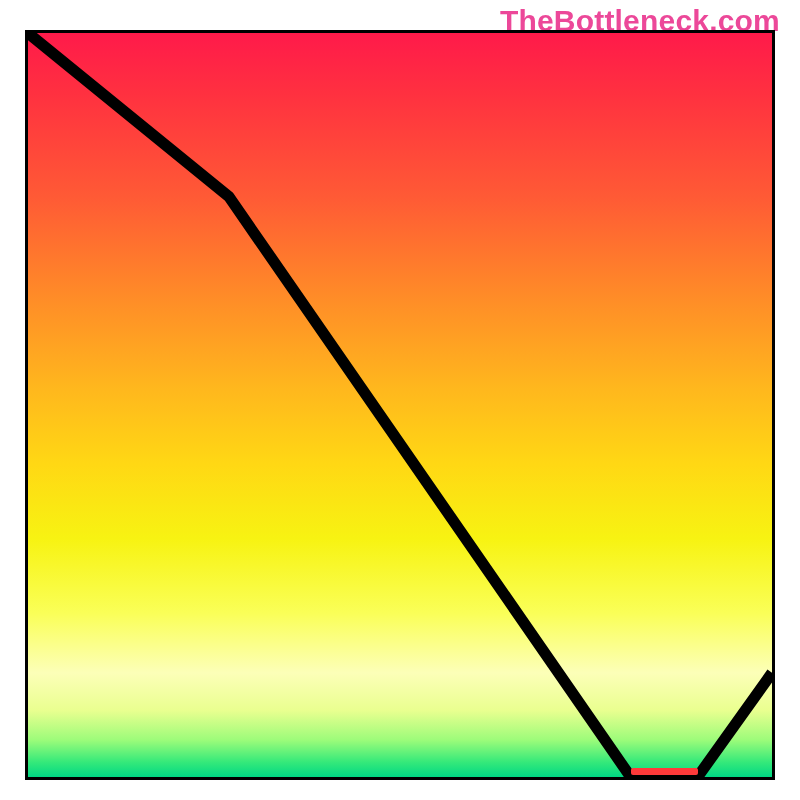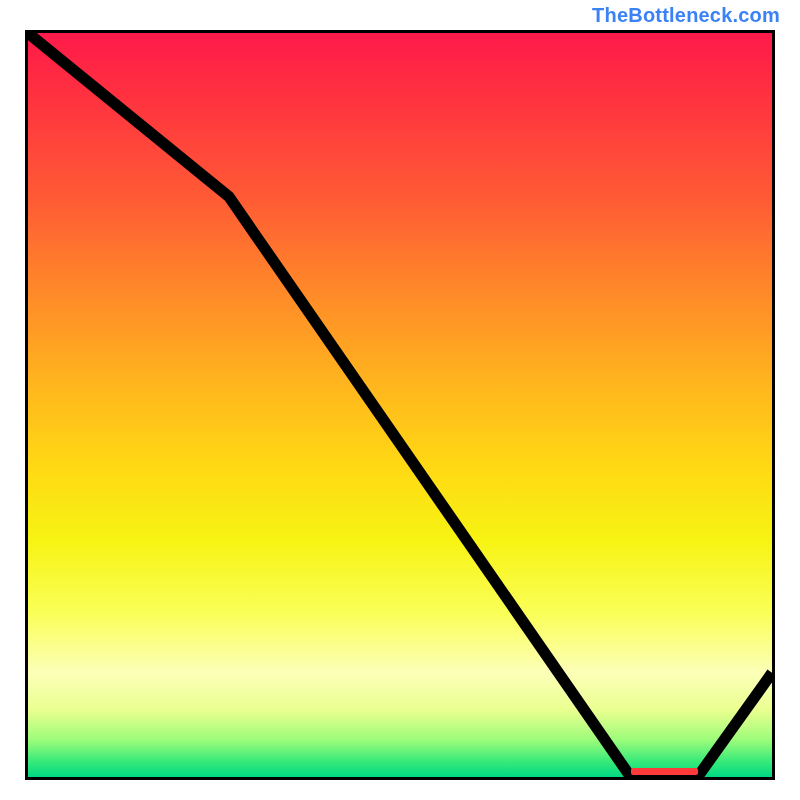--- a/index.html
+++ b/index.html
@@ -8,23 +8,23 @@
     width: 800px;
     height: 800px;
     background: #ffffff;
     font-family: Arial, Helvetica, sans-serif;
     position: relative;
   }
   .watermark {
     position: absolute;
     top: 4px;
     right: 20px;
-    font-size: 20px;
+    font-size: 30px;
     font-weight: 600;
-    color: #3b82f6;
+    color: #ec4899;
     letter-spacing: 0.2px;
   }
   .plot-outer {
     position: absolute;
     left: 25px;
     top: 30px;
     width: 750px;
     height: 750px;
     border: 3px solid #000000;
     box-sizing: border-box;

